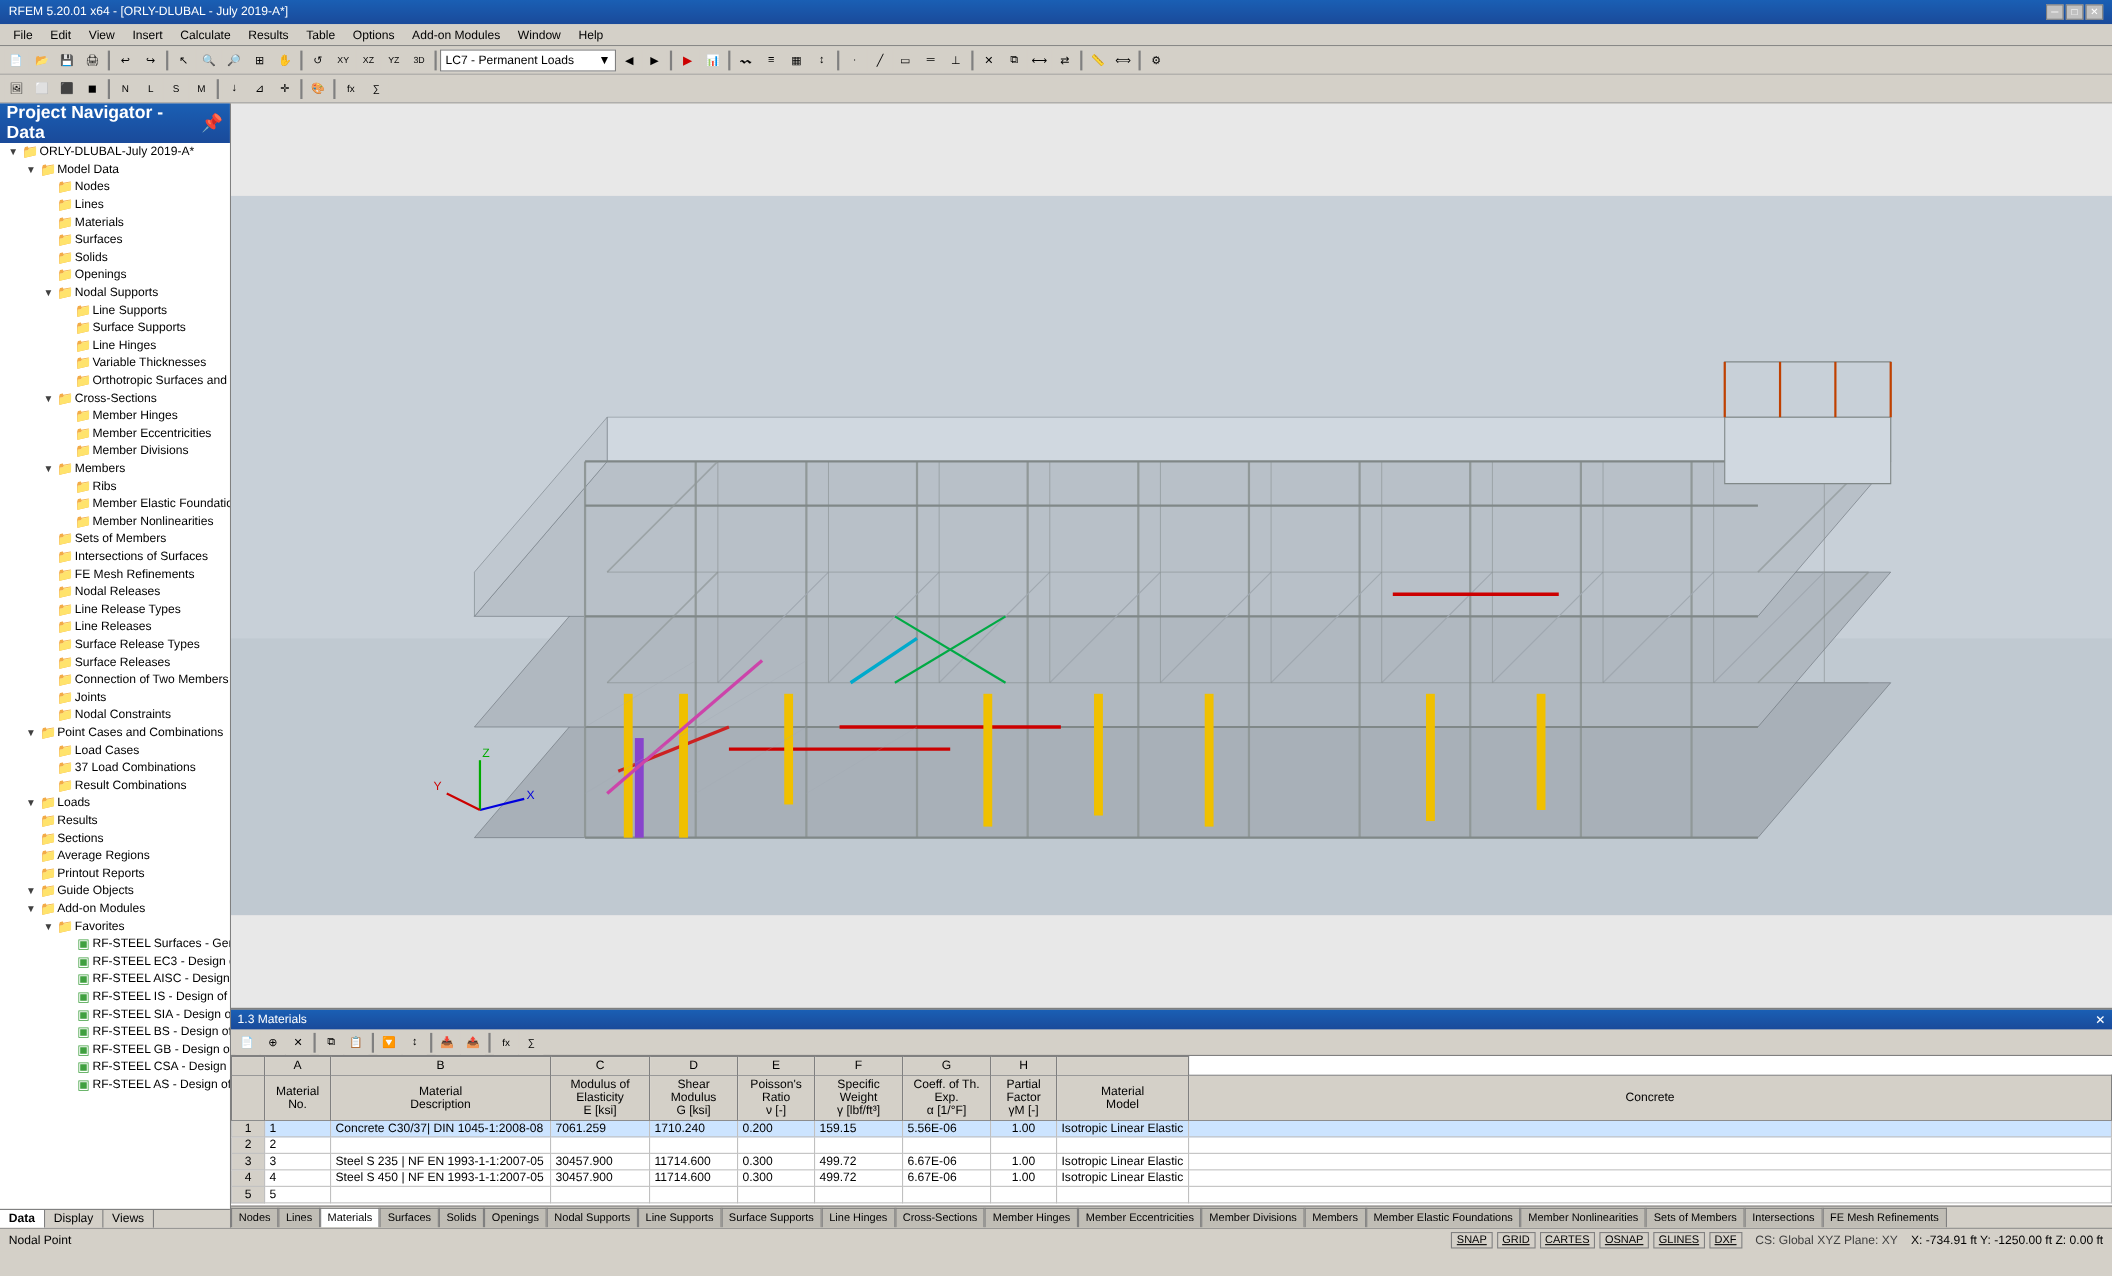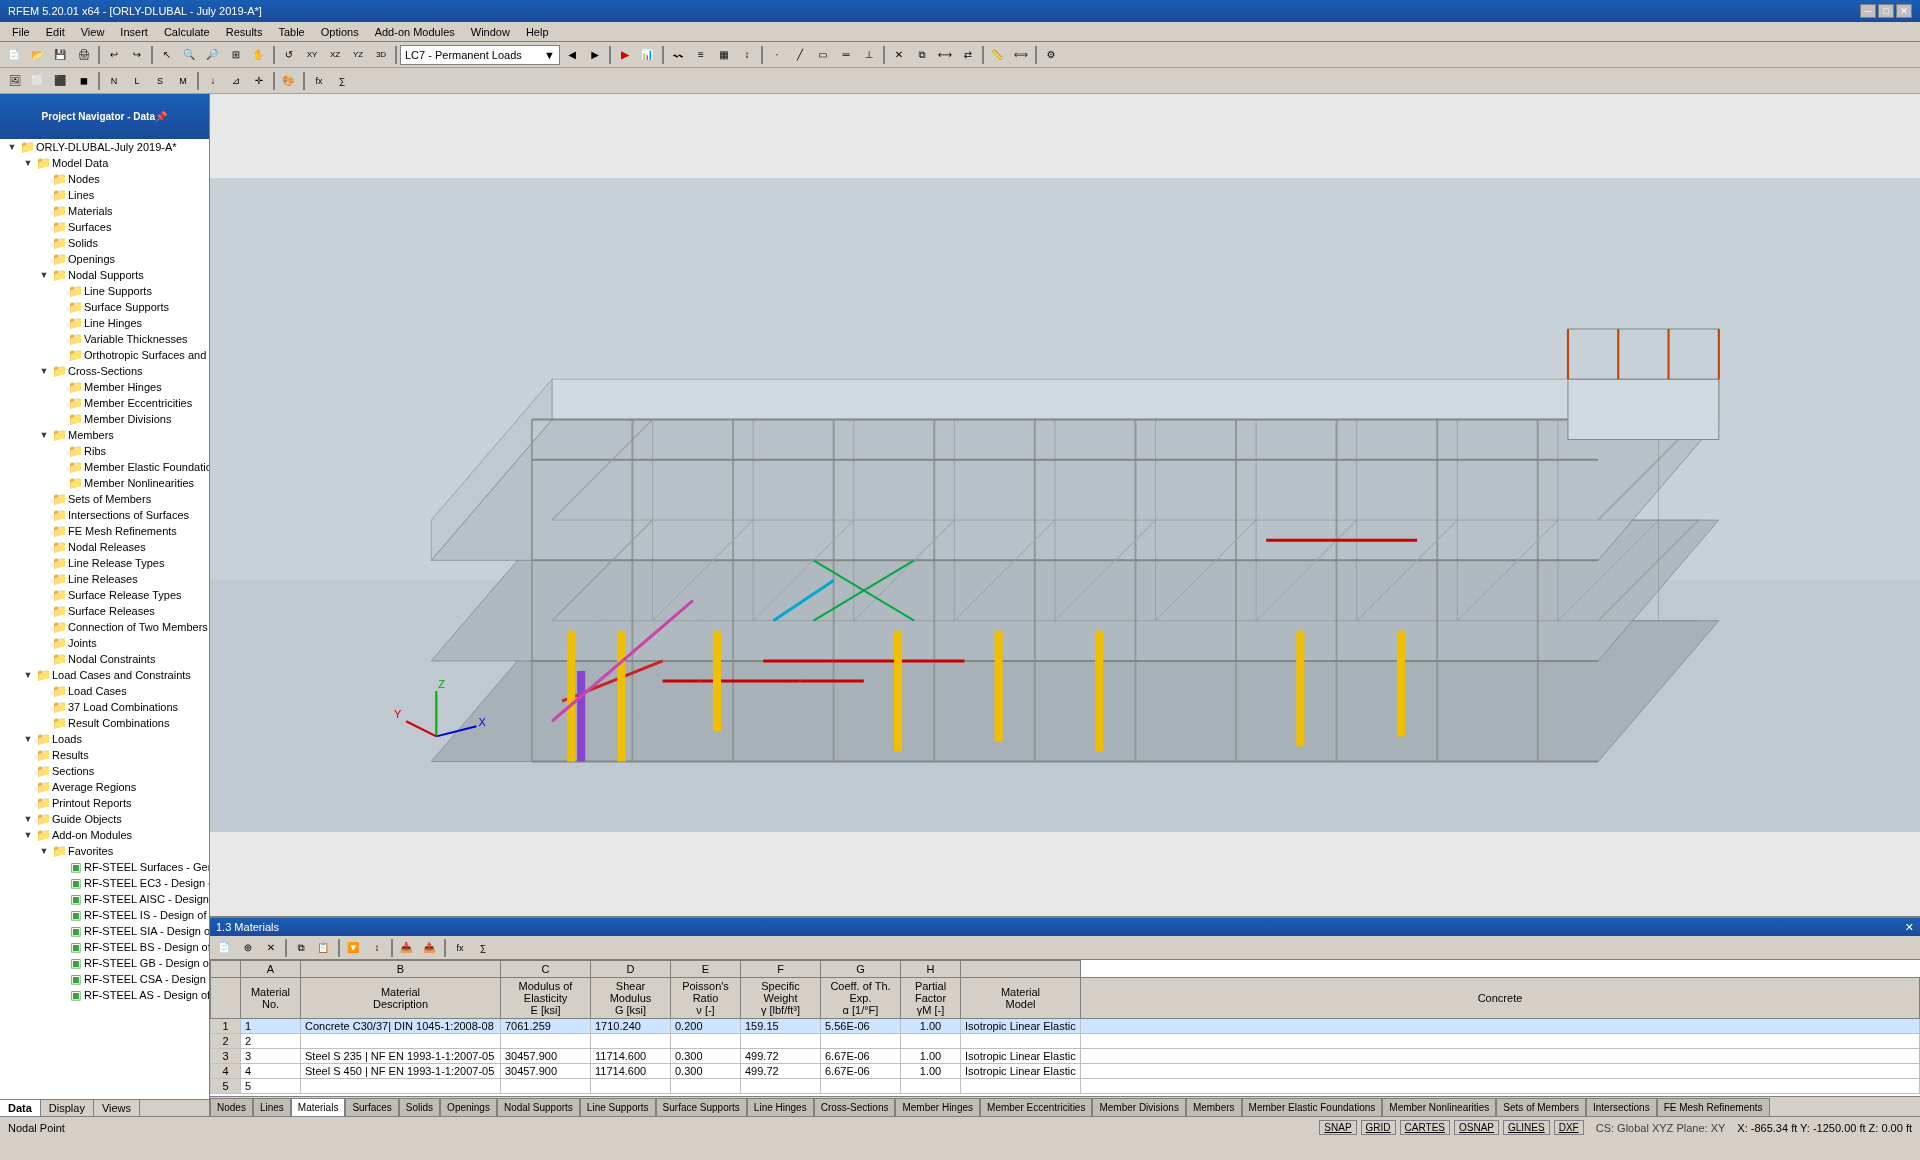--- a/index.html
+++ b/index.html
@@ -67,22 +67,22 @@
     #left-panel {
       width: 210px;
       background: #d4d0c8;
       border-right: 1px solid #808080;
       display: flex;
       flex-direction: column;
     }
     #nav-header {
       background: linear-gradient(to bottom, #1a5fb4, #1a4a9a);
       color: white;
-      padding: 17px 6px;
-      font-size: 10px;
+      padding: 0 6px;
+      font-size: 16px;
       font-weight: bold;
       display: flex;
       justify-content: center;
       align-items: center;
     }
     #nav-tree {
       flex: 1;
       overflow-y: auto;
       background: white;
       font-size: 11px;
@@ -519,21 +519,21 @@
           <span class="tree-label">Joints</span>
         </div>
         <div class="tree-item" style="padding-left: 36px;">
           <span class="tree-expand" style="color: rgb(64, 64, 64); font-size: 9px;"></span>
           <span class="tree-icon" style="color: rgb(64, 128, 208); font-size: 12px;">📁</span>
           <span class="tree-label">Nodal Constraints</span>
         </div>
         <div class="tree-item" style="padding-left: 20px;">
           <span class="tree-expand" style="color: rgb(64, 64, 64); font-size: 9px;">▼</span>
           <span class="tree-icon" style="color: rgb(240, 160, 0); font-size: 12px;">📁</span>
-          <span class="tree-label">Load Cases and Constraints</span>
+          <span class="tree-label">Point Cases and Combinations</span>
         </div>
         <div class="tree-item" style="padding-left: 36px;">
           <span class="tree-expand" style="color: rgb(64, 64, 64); font-size: 9px;"></span>
           <span class="tree-icon" style="color: rgb(64, 128, 208); font-size: 12px;">📁</span>
           <span class="tree-label">Load Cases</span>
         </div>
         <div class="tree-item" style="padding-left: 36px;">
           <span class="tree-expand" style="color: rgb(64, 64, 64); font-size: 9px;"></span>
           <span class="tree-icon" style="color: rgb(64, 128, 208); font-size: 12px;">📁</span>
           <span class="tree-label">37 Load Combinations</span>
@@ -908,15 +908,15 @@
     <span>Nodal Point</span>
   </div>
   <div class="status-right">
     <div class="status-btn">SNAP</div>
     <div class="status-btn">GRID</div>
     <div class="status-btn">CARTES</div>
     <div class="status-btn">OSNAP</div>
     <div class="status-btn">GLINES</div>
     <div class="status-btn">DXF</div>
     <span style="margin: 0 8px; color:#404040">CS: Global XYZ  Plane: XY</span>
-    <span>X: -865.34 ft  Y: -1250.00 ft  Z: 0.00 ft</span>
+    <span>X: -734.91 ft  Y: -1250.00 ft  Z: 0.00 ft</span>
   </div>
 </div>
 
 </body></html>

